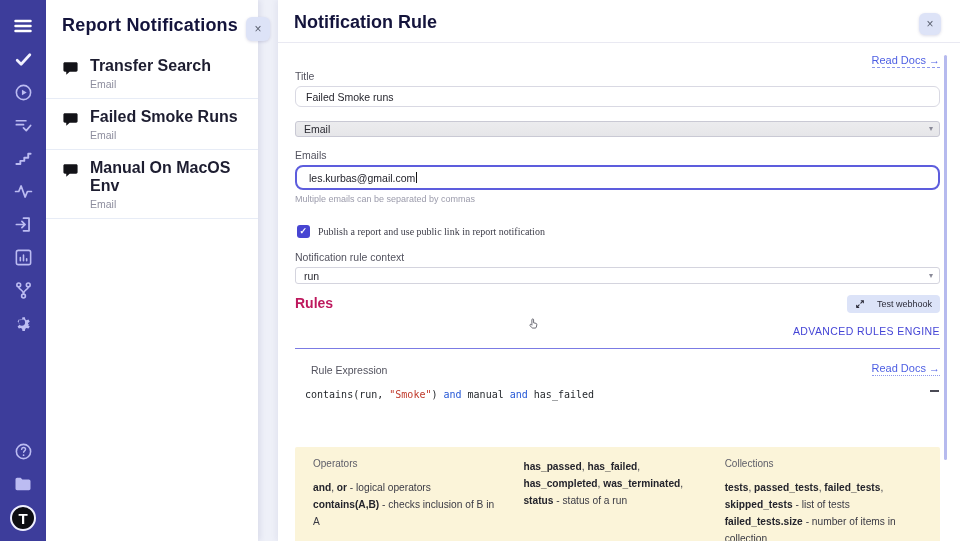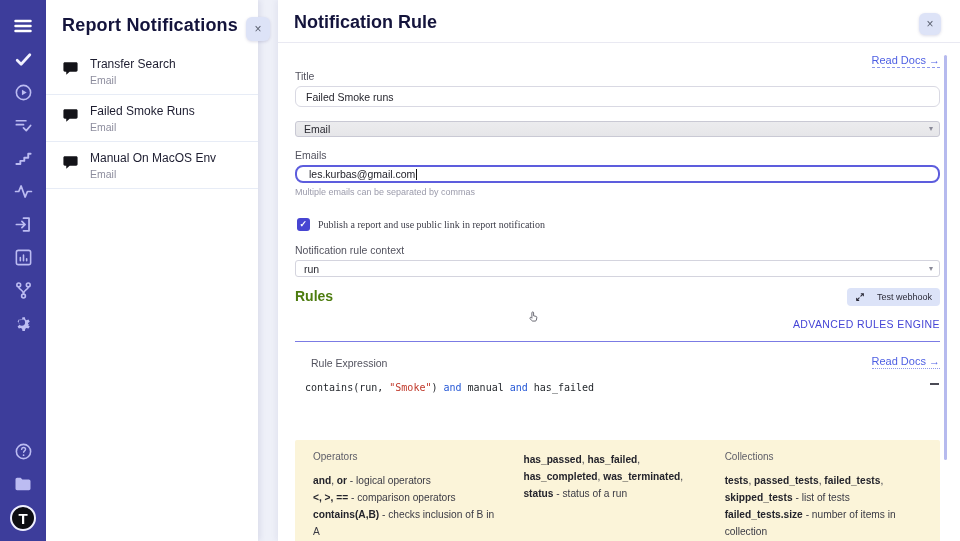--- a/index.html
+++ b/index.html
@@ -15,52 +15,52 @@
   .sb-logo { width:26px; height:26px; border-radius:50%; background:#0d0d12; color:#fff; font-weight:700; font-size:15px; display:flex; align-items:center; justify-content:center; border:2px solid #efefff; }
 
   
   .notif-panel { width:212px; background:#fff; position:relative; box-shadow:2px 0 6px rgba(40,40,110,.10); z-index:2; }
   .notif-title { font-size:18px; font-weight:700; color:#14143c; padding:15px 14px 12px 16px; letter-spacing:.2px; }
   .panel-close { position:absolute; width:24px; height:24px; background:#dde3f7; border:none; border-radius:6px; color:#5b6170; font-size:12px; line-height:1; display:flex; align-items:center; justify-content:center; cursor:pointer; box-shadow:0 1px 3px rgba(60,60,130,.18); }
   .notif-close { top:17px; right:-12px; }
   .notif-list { }
   .notif-item { display:flex; gap:11px; padding:9px 10px 8px 16px; border-bottom:1px solid #e7ecf6; cursor:pointer; align-items:flex-start; }
   .notif-item .bubble { margin-top:3px; flex-shrink:0; }
-  .notif-item-title { font-size:12px; font-weight:400; color:#1d1d30; }
+  .notif-item-title { font-size:16px; font-weight:700; color:#1d1d30; }
   .notif-item-sub { font-size:10.5px; color:#8d8d9e; margin-top:3px; }
 
   
   .main-panel { flex:1; background:#fff; margin-left:20px; position:relative; box-shadow:-2px 0 6px rgba(40,40,110,.06); }
   .main-header { padding:12px 20px 9px 16px; border-bottom:1px solid #e9e9f2; position:relative; }
   .main-title { font-size:18px; font-weight:700; color:#14143c; }
   .main-close { top:13px; right:19px; width:22px; height:22px; }
   .content { padding:5px 20px 0 17px; }
 
   .docs-row { text-align:right; height:16px; margin-top:2px; }
   .read-docs { font-size:11px; color:#4d5ee3; text-decoration:none; border-bottom:1px dashed #8d97ec; padding-bottom:1px; cursor:pointer; }
   .read-docs.dotted { border-bottom-style:dotted; }
 
   .fld-label { font-size:10.5px; color:#53535f; margin-bottom:4px; }
   .fld { margin-top:9px; }
   .text-input { width:100%; height:21px; border:1px solid #d9d9e3; border-radius:6px; padding:0 10px; font-size:10.5px; color:#26262e; font-family:"Liberation Sans",sans-serif; background:#fff; }
   .select-box { position:relative; width:100%; height:16px; border:1px solid #c9c9d4; border-radius:3px; font-size:10.5px; color:#2b2b33; display:flex; align-items:center; padding:0 18px 0 8px; cursor:pointer; }
   .select-gray { background:linear-gradient(#ececee,#e6e6e9); }
   .select-white { background:#fff; border-color:#d4d4de; height:17px; }
   .select-arrow { position:absolute; right:6px; top:50%; transform:translateY(-52%); font-size:8px; color:#8a8a98; }
-  .email-box { width:100%; height:18px; border:2px solid #5d5ddd; border-radius:8px; padding:0 12px; font-size:10.5px; color:#1d1d26; display:flex; align-items:center; background:#fff; }
+  .email-box { width:100%; height:25px; border:2px solid #5d5ddd; border-radius:8px; padding:0 12px; font-size:10.5px; color:#1d1d26; display:flex; align-items:center; background:#fff; }
   .caret { display:inline-block; width:1px; height:11px; background:#111; margin-left:1px; }
   .fld-help { font-size:9px; color:#9b9bab; margin-top:4px; }
 
   .check-row { display:flex; align-items:center; gap:8px; margin-top:21px; }
   .checkbox { width:13px; height:13px; background:#4745d2; border-radius:3px; position:relative; cursor:pointer; flex-shrink:0; }
   .checkbox::after { content:"✓"; position:absolute; color:#fff; font-size:9px; left:2.5px; top:0.5px; font-weight:700; }
   .check-label { font-size:10px; color:#3c3c48;font-family:Liberation Serif, serif; }
 
   .rules-row { display:flex; justify-content:space-between; align-items:flex-start; margin-top:11px; }
-  .rules-heading { font-size:14px; font-weight:700; color:#4d7c0f; }
+  .rules-heading { font-size:14px; font-weight:700; color:#be185d; }
   .webhook-btn { display:flex; align-items:center; gap:12px; background:#dce3f8; border:none; border-radius:4px; padding:4px 8px; font-size:9px; color:#2c2c3a; font-family:"Liberation Sans",sans-serif; cursor:pointer; }
 
   .tab-row { position:relative; text-align:right; padding:7px 0 9px; border-bottom:1.5px solid #7b7be4; margin-top:1px; }
   .tab-label { font-size:10.5px; color:#4545d6; letter-spacing:.4px; font-weight:500; cursor:pointer; }
   .hand-cursor { position:absolute; left:232px; top:3px; }
 
   .expr-row { display:flex; justify-content:space-between; align-items:flex-end; margin-top:13px; }
   .code-area { position:relative; margin-top:9px; height:62px; font-family:"DejaVu Sans Mono", monospace; font-size:10px; padding:4px 14px 0 10px; }
   .code-line { white-space:pre; }
   .fold-dash { position:absolute; right:1px; top:5px; width:9px; height:2px; background:#4a4a55; }
@@ -265,21 +265,20 @@
       <div class="code-area">
         <div class="code-line"><span style="color: rgb(31, 35, 40);">contains(run, </span><span style="color: rgb(192, 57, 43);">"Smoke"</span><span style="color: rgb(31, 35, 40);">) </span><span style="color: rgb(36, 87, 214);">and</span><span style="color: rgb(31, 35, 40);"> manual </span><span style="color: rgb(36, 87, 214);">and</span><span style="color: rgb(31, 35, 40);"> has_failed</span></div>
         <span class="fold-dash"></span>
       </div>
 
       <div class="help-panel">
   <div class="help-col">
     <div class="help-heading">Operators</div>
     <div>
               <p class="help-item"><strong>and</strong><span>, </span><strong>or</strong><span> - logical operators</span></p>
-              <p class="help-item"><strong>&lt;, &gt;, ==</strong><span> - comparison operators</span></p>
               <p class="help-item"><strong>contains(A,B)</strong><span> - checks inclusion of B in A</span></p>
             </div>
   </div>
 
   <div class="help-col">
     <div>
               <p class="help-item"><strong>has_passed</strong><span>, </span><strong>has_failed</strong><span>, </span><strong>has_completed</strong><span>, </span><strong>was_terminated</strong><span>, </span><strong>status</strong><span> - status of a run</span></p>
             </div>
   </div>
 

